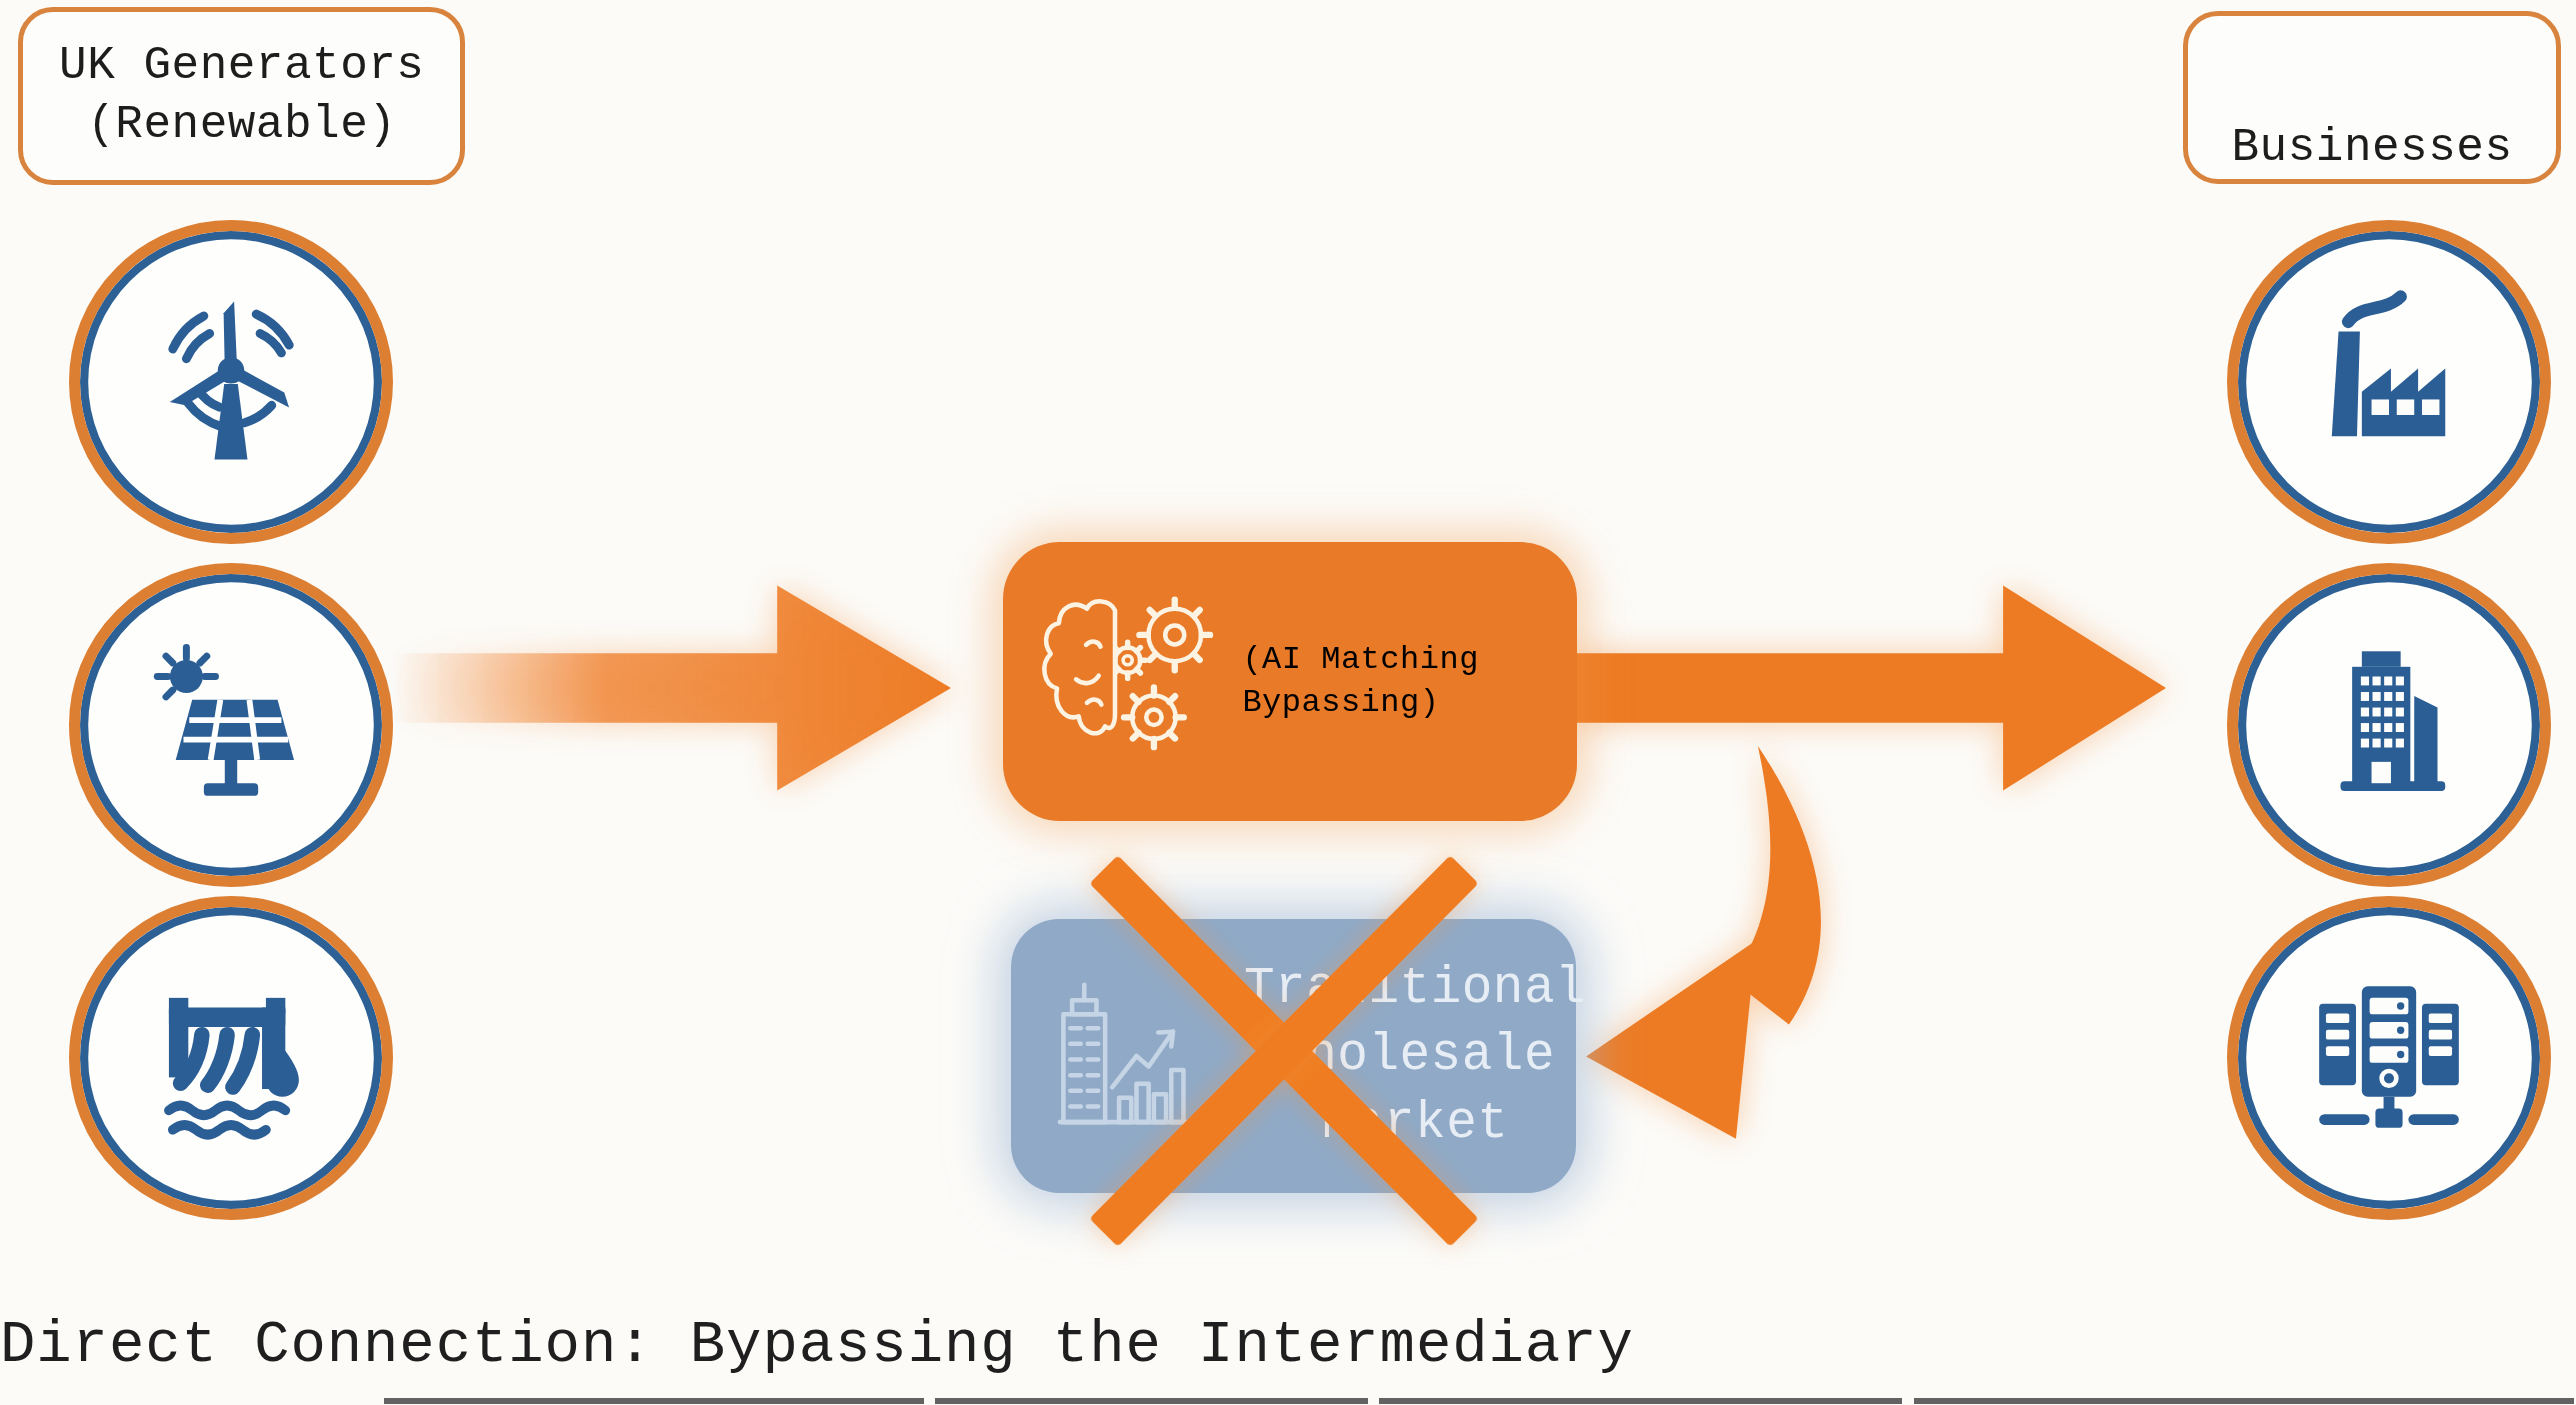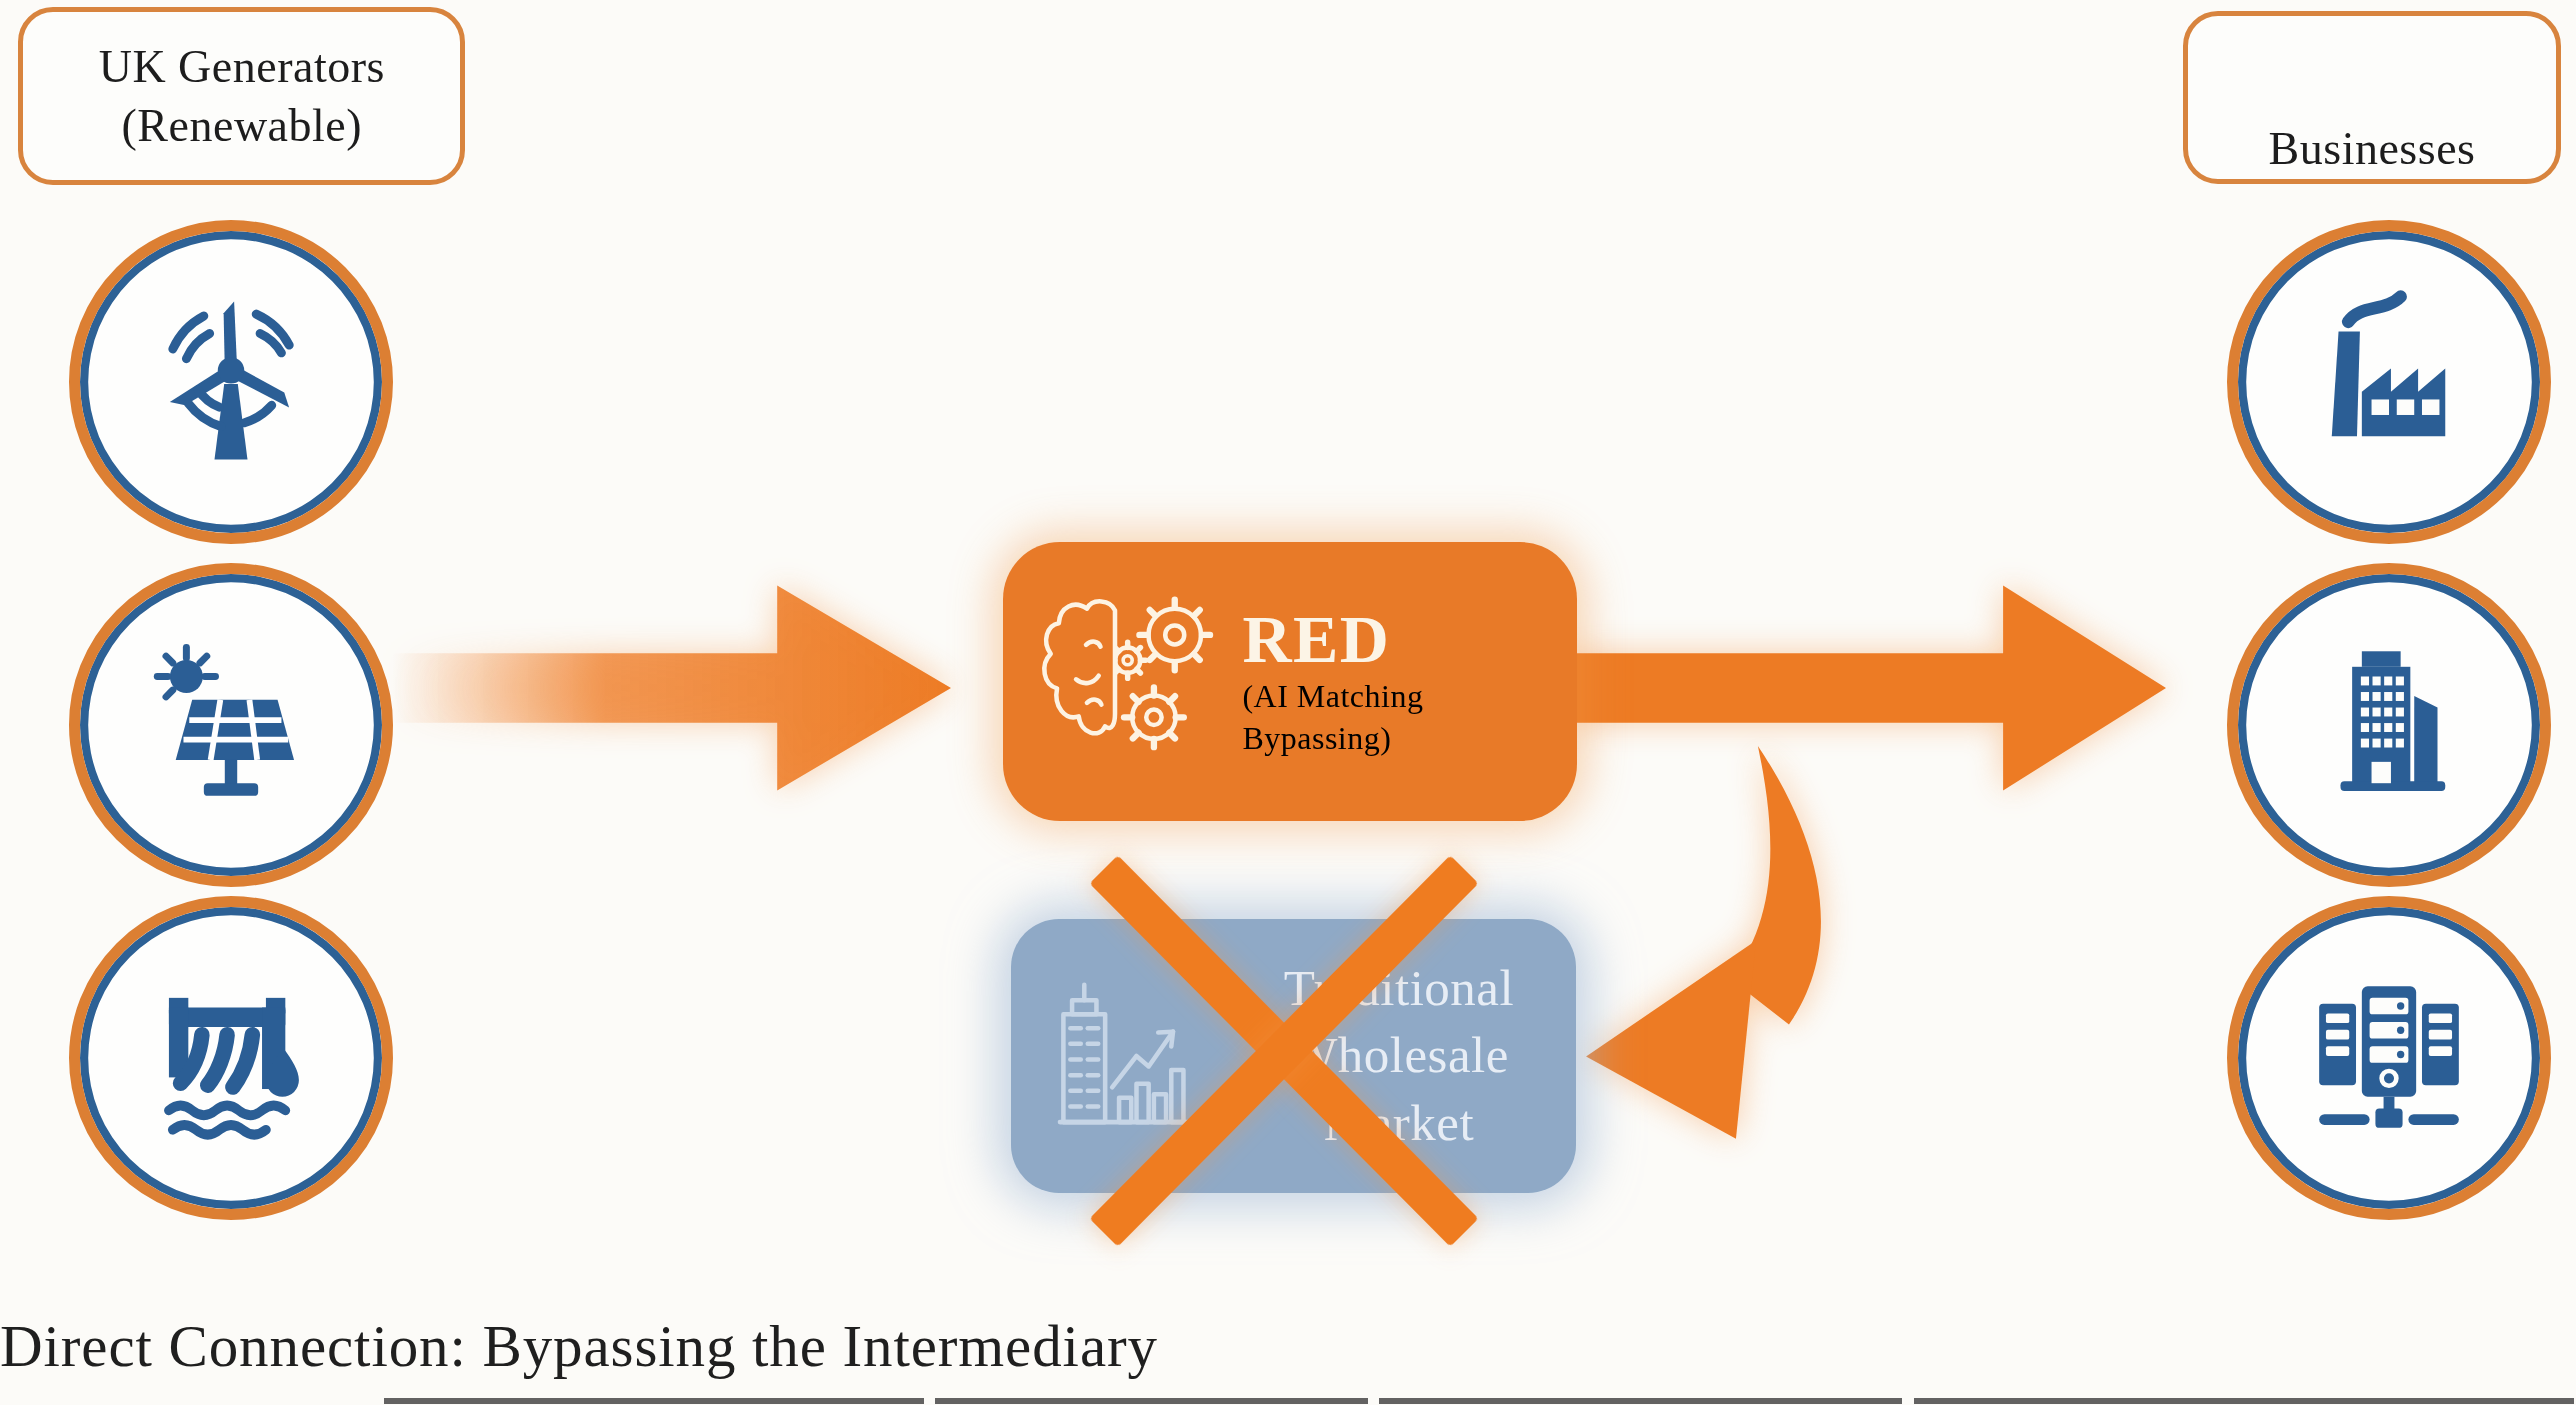--- a/index.html
+++ b/index.html
@@ -1,19 +1,19 @@
 <!DOCTYPE html>
 <html style="font-size:14.6px"><head>
 <meta charset="utf-8">
 <style>
   html,body{margin:0;padding:0;background:#ffffff;}
   .stage{
     position:relative;width:2576px;height:1405px;overflow:hidden;
     background:#fcfbf8;
-    font-family:Liberation Serif, serif;
+    font-family:Liberation Mono, monospace;
     color:#1d1d1d;
   }
   
   .label-box{
     position:absolute;border:5.5px solid #d8843e;border-radius:35px;background:#fdfdfb;
     display:flex;flex-direction:column;align-items:center;justify-content:center;
     font-size:46px;line-height:1.3;color:#1d1d1d;text-align:center;letter-spacing:0.5px;
   }
   .label-box--left{left:18.3px;top:7.3px;width:437px;height:168px;}
   .label-box--right{left:2183px;top:11px;width:368px;height:163px;justify-content:flex-end;}
@@ -295,21 +295,20 @@
           <line x1="106" y1="134" x2="97" y2="134"></line>
             <line x1="113" y1="117" x2="106.7" y2="110.7"></line>
           <line x1="130" y1="110" x2="130" y2="101"></line>
             <line x1="147" y1="117" x2="153.3" y2="110.7"></line>
         </g>
         <circle cx="130" cy="134" r="24" stroke-width="5"></circle>
         <circle cx="130" cy="134" r="8.5" stroke-width="5"></circle>
       </g>
     </svg>
     <div>
-      <div class="red-box__title">RED</div>
       <div class="red-box__sub">
         <div>(AI Matching</div>
         <div>Bypassing)</div>
       </div>
     </div>
   </div>
 
   <div class="wholesale-box">
     <svg class="wholesale-box__icon" viewBox="0 0 100 100">
       <g stroke="#CBD9E9" stroke-width="2.6" fill="none" stroke-linecap="round" stroke-linejoin="round">

